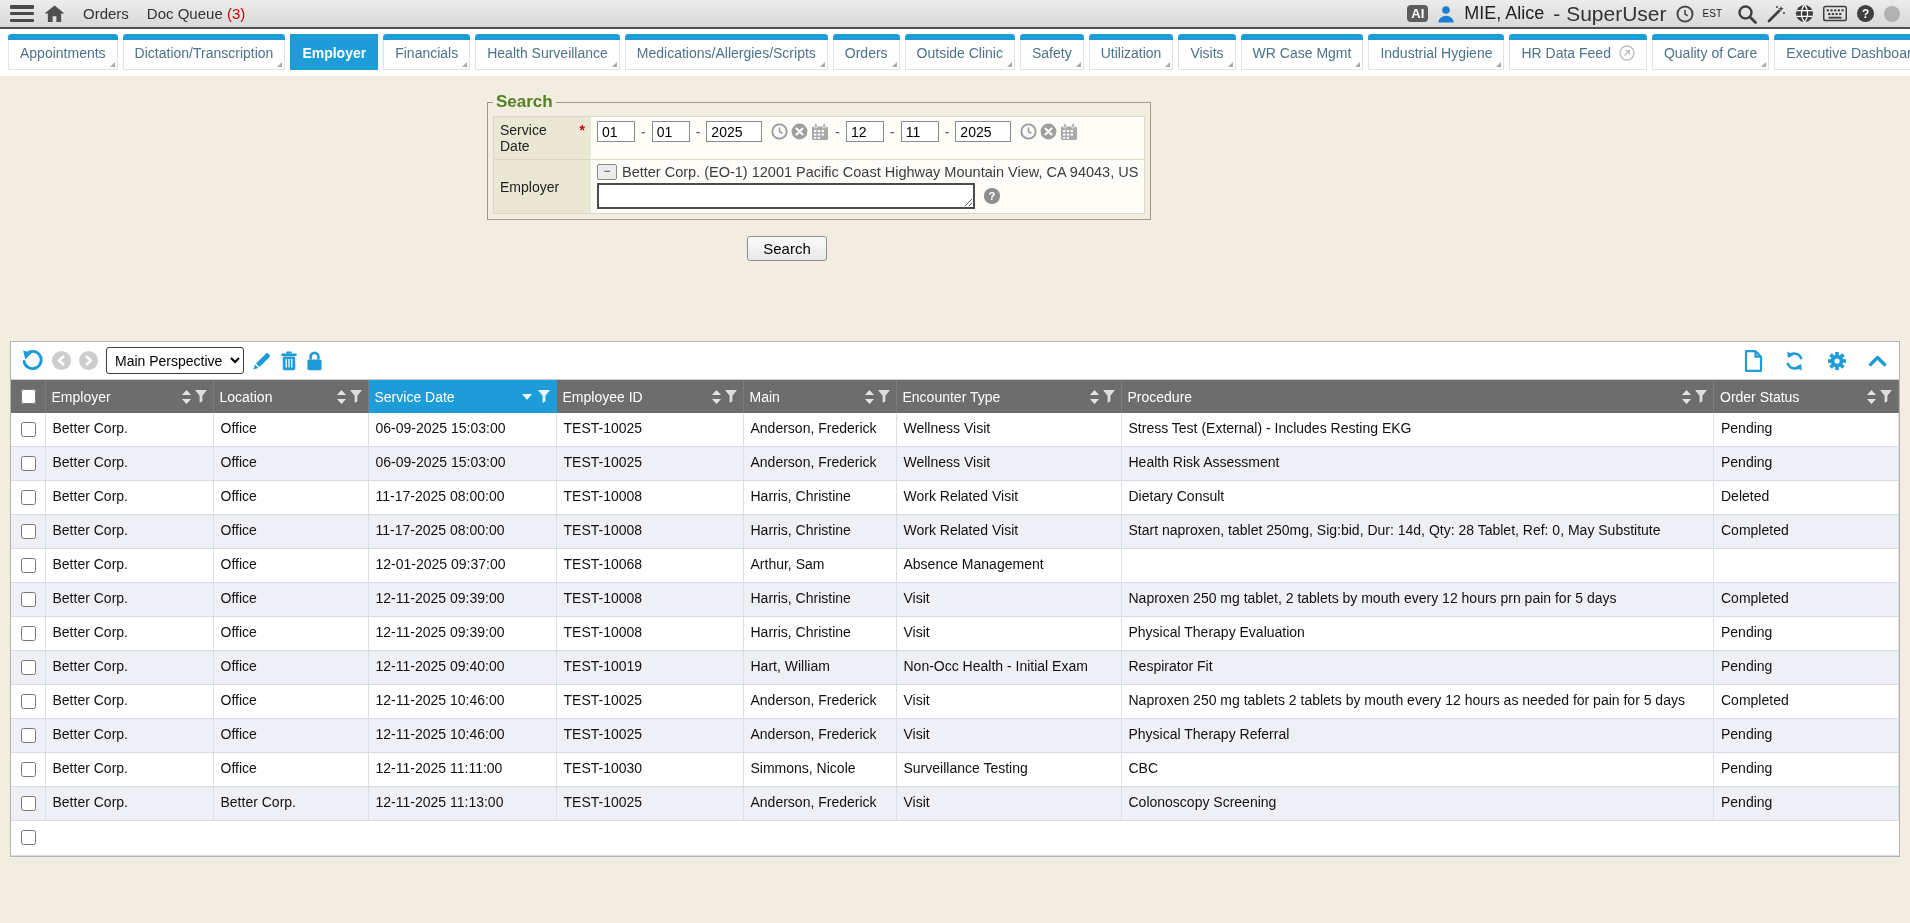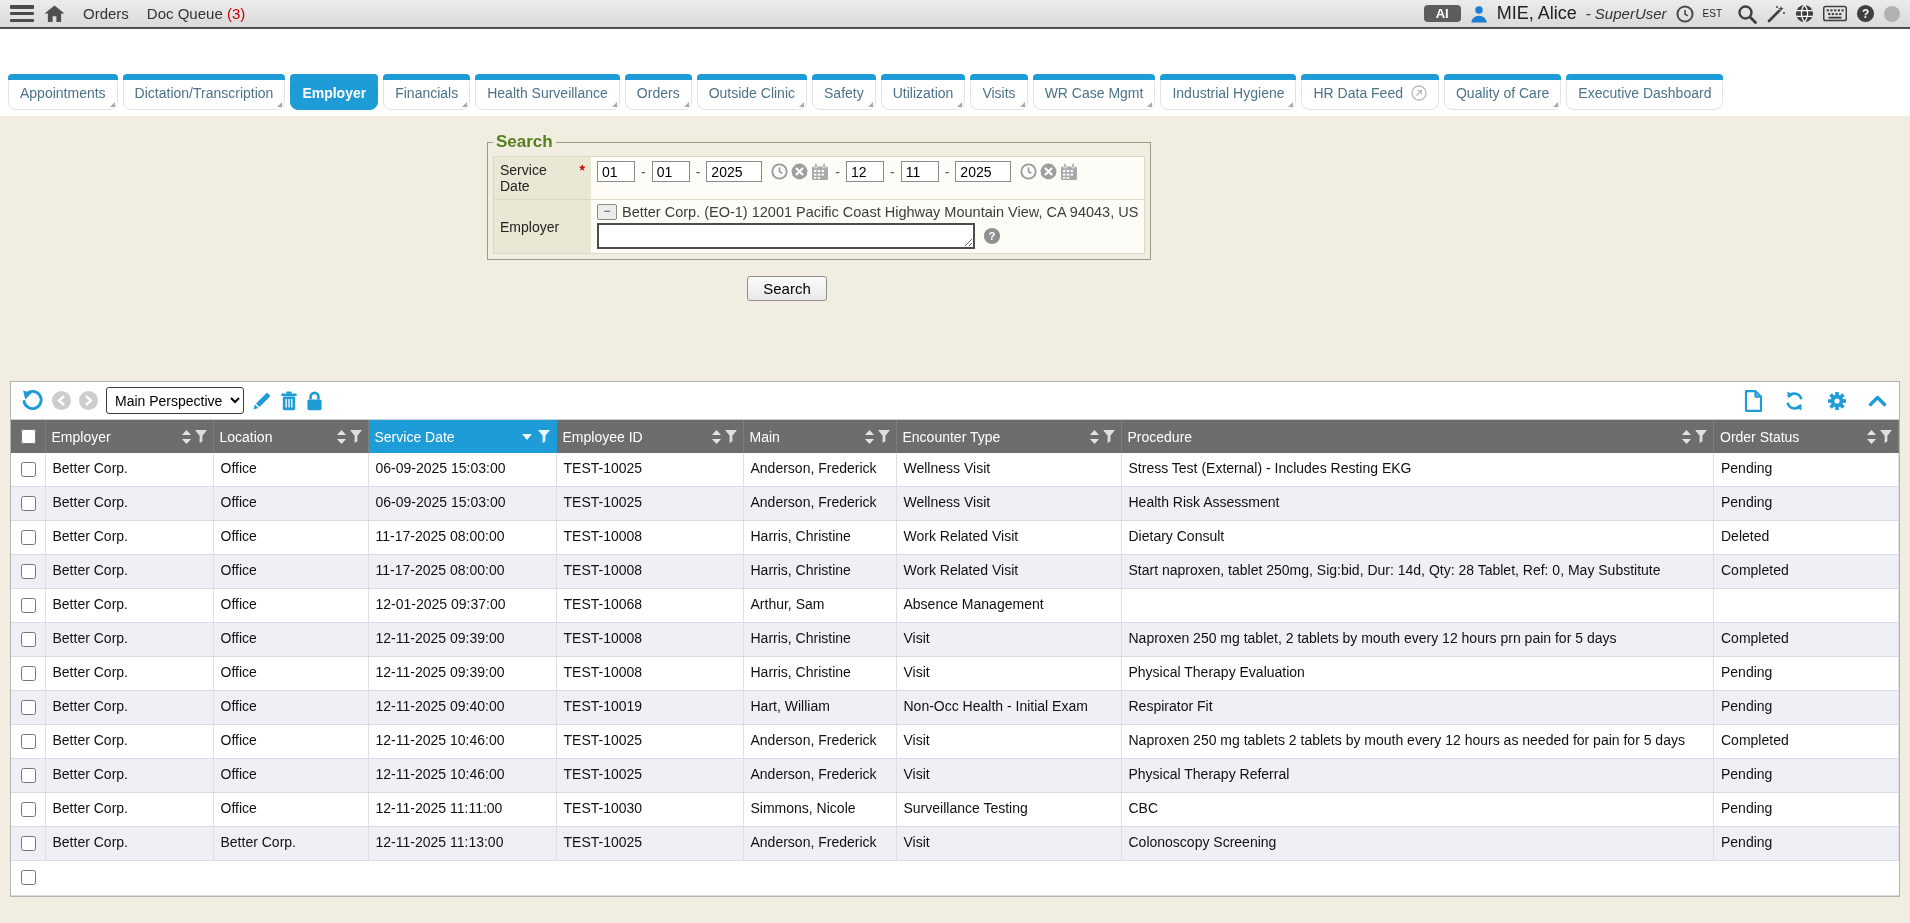--- a/index.html
+++ b/index.html
@@ -14,31 +14,31 @@
   .topbar {
     height:29px; background:linear-gradient(#ececec,#d9d9d9);
     border-bottom:2px solid #4f4f4f;
     display:flex; align-items:center; padding:0 10px; gap:10px;
   }
   .hamburger { width:24px; height:17px; display:flex; flex-direction:column; justify-content:space-between; cursor:pointer; }
   .hamburger div { height:3.5px; background:#4a4a4a; border-radius:1px; }
   .crumb { font-size:15px; color:#333; margin-left:8px; }
   .crumb .cnt { color:#cc0000; }
   .topbar-right { margin-left:auto; display:flex; align-items:center; gap:9px; }
-  .ai-badge { background:#5d5d5d; color:#fff; font-weight:bold; font-size:13px; padding:2px 12px; border-radius:4px; line-height:1; }
+  .ai-badge { background:#5d5d5d; color:#fff; font-weight:bold; font-size:13px; padding:2px 4px; border-radius:4px; line-height:1; }
   .user-name { font-size:18px; color:#222; }
-  .user-role { font-size:15px; font-style:italic; color:#333; }
+  .user-role { font-size:21px; color:#333; }
   .est { font-size:10px; color:#222; }
   .icon-btn { display:inline-flex; align-items:center; justify-content:center; cursor:pointer; }
   .gray-dot { width:16px; height:16px; border-radius:50%; background:#b2b2b2; }
   
   .tabsrow { background:#fff; padding:5px 8px 6px; display:flex; gap:5px; align-items:stretch; }
   .tab {
-    position:relative; background:#fff; border:1px solid #e2e2e2; border-radius:8px;
-    padding:10px 11px 5px; font-size:14px; color:#4c7389; white-space:nowrap; cursor:pointer;margin-top:40px;
+    position:relative; background:#fff; border:1px solid #e2e2e2; border-radius:0;
+    padding:10px 11px 5px; font-size:14px; color:#4c7389; white-space:nowrap; cursor:pointer;
   }
   .tab::before { content:""; position:absolute; top:-1px; left:-1px; right:-1px; height:6px;
     background:#1e9cd7; border-radius:4px 4px 0 0; }
   .tab.active { background:#1e9cd7; color:#fff; font-weight:bold; border-color:#1e9cd7; }
   .tab.has-menu::after { content:""; position:absolute; right:2px; bottom:2px;
     border-left:5px solid transparent; border-bottom:5px solid #a9a9a9; }
   .tab .ext { margin-left:8px; vertical-align:-3px; }
   
   .search-wrap { margin:16px 0 0 487px; width:600px; }
   fieldset.search {
@@ -173,20 +173,21 @@
     <span class="gray-dot"></span>
   </div>
 </div>
 
 <div class="tabsrow">
     <div class="tab has-menu"><span>Appointments</span></div>
     <div class="tab has-menu"><span>Dictation/Transcription</span></div>
     <div class="tab active"><span>Employer</span></div>
     <div class="tab has-menu"><span>Financials</span></div>
     <div class="tab has-menu"><span>Health Surveillance</span></div>
+    <div class="tab has-menu"><span>Medications/Allergies/Scripts</span></div>
     <div class="tab has-menu"><span>Orders</span></div>
     <div class="tab has-menu"><span>Outside Clinic</span></div>
     <div class="tab has-menu"><span>Safety</span></div>
     <div class="tab has-menu"><span>Utilization</span></div>
     <div class="tab has-menu"><span>Visits</span></div>
     <div class="tab has-menu"><span>WR Case Mgmt</span></div>
     <div class="tab has-menu"><span>Industrial Hygiene</span></div>
     <div class="tab"><span>HR Data Feed</span><span class="ext"><svg width="16" height="16" viewBox="0 0 16 16">
           <circle cx="8" cy="8" r="7" fill="none" stroke="#bdbdbd" stroke-width="1.4"></circle>
           <path d="M5.4 10.6 L10.2 5.8 M6.4 5.6 H10.4 V9.6" stroke="#bdbdbd" stroke-width="1.4" fill="none"></path>

